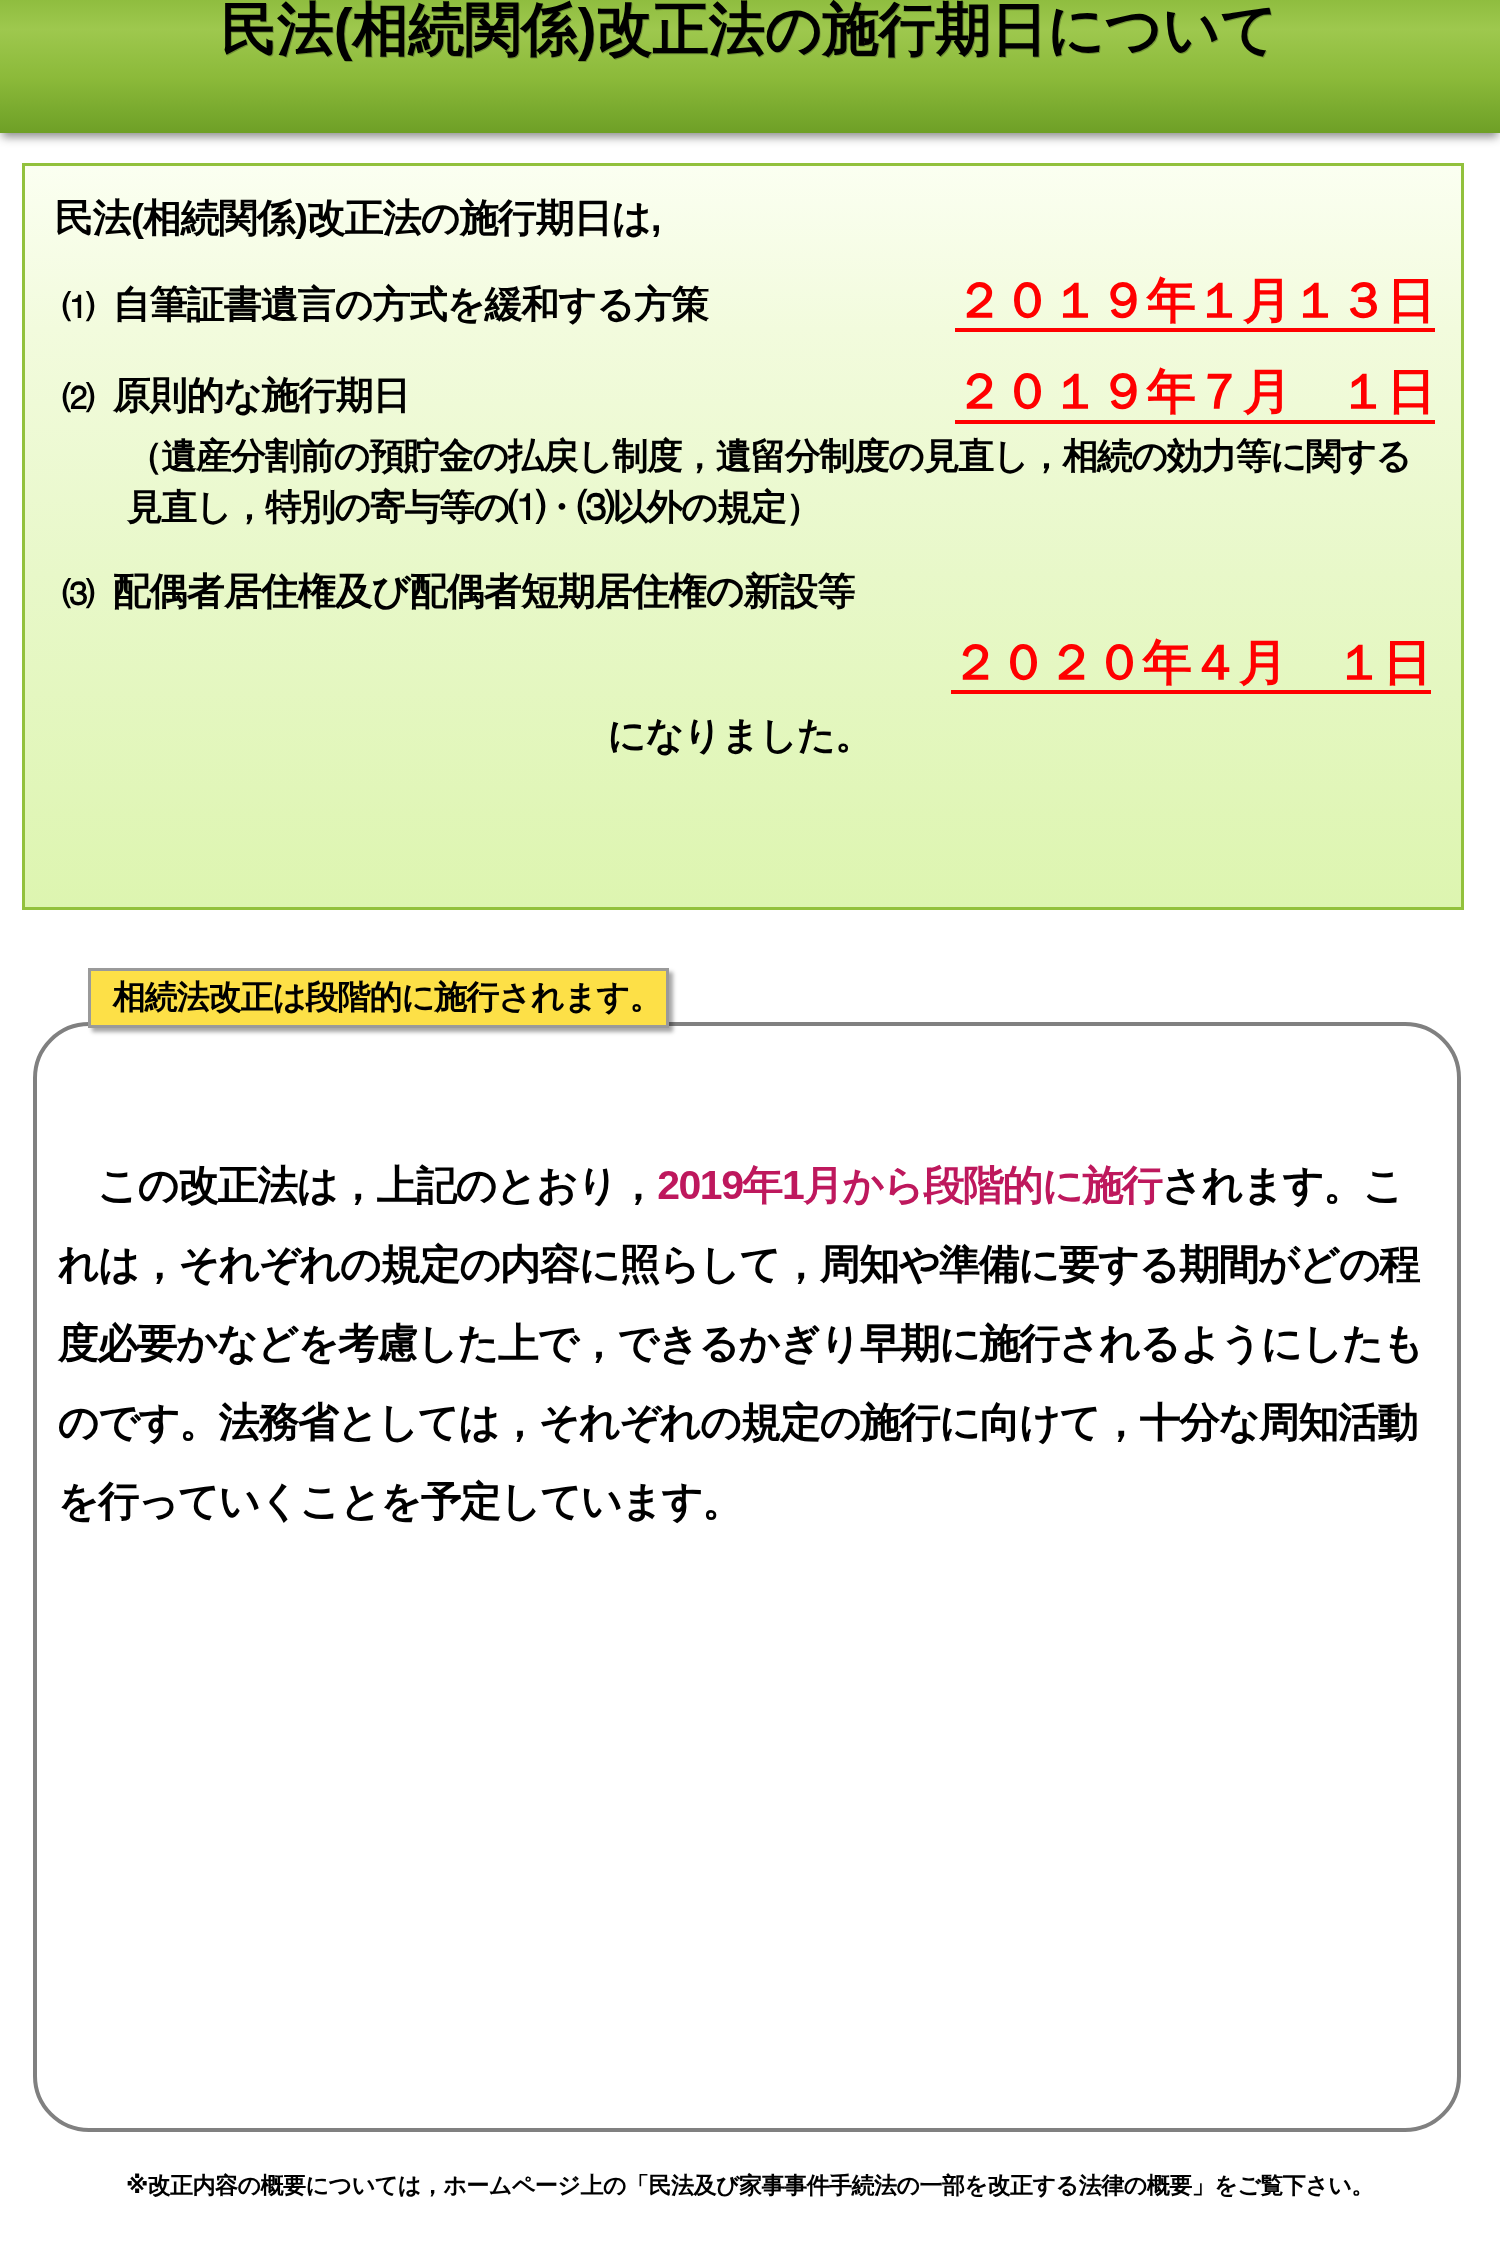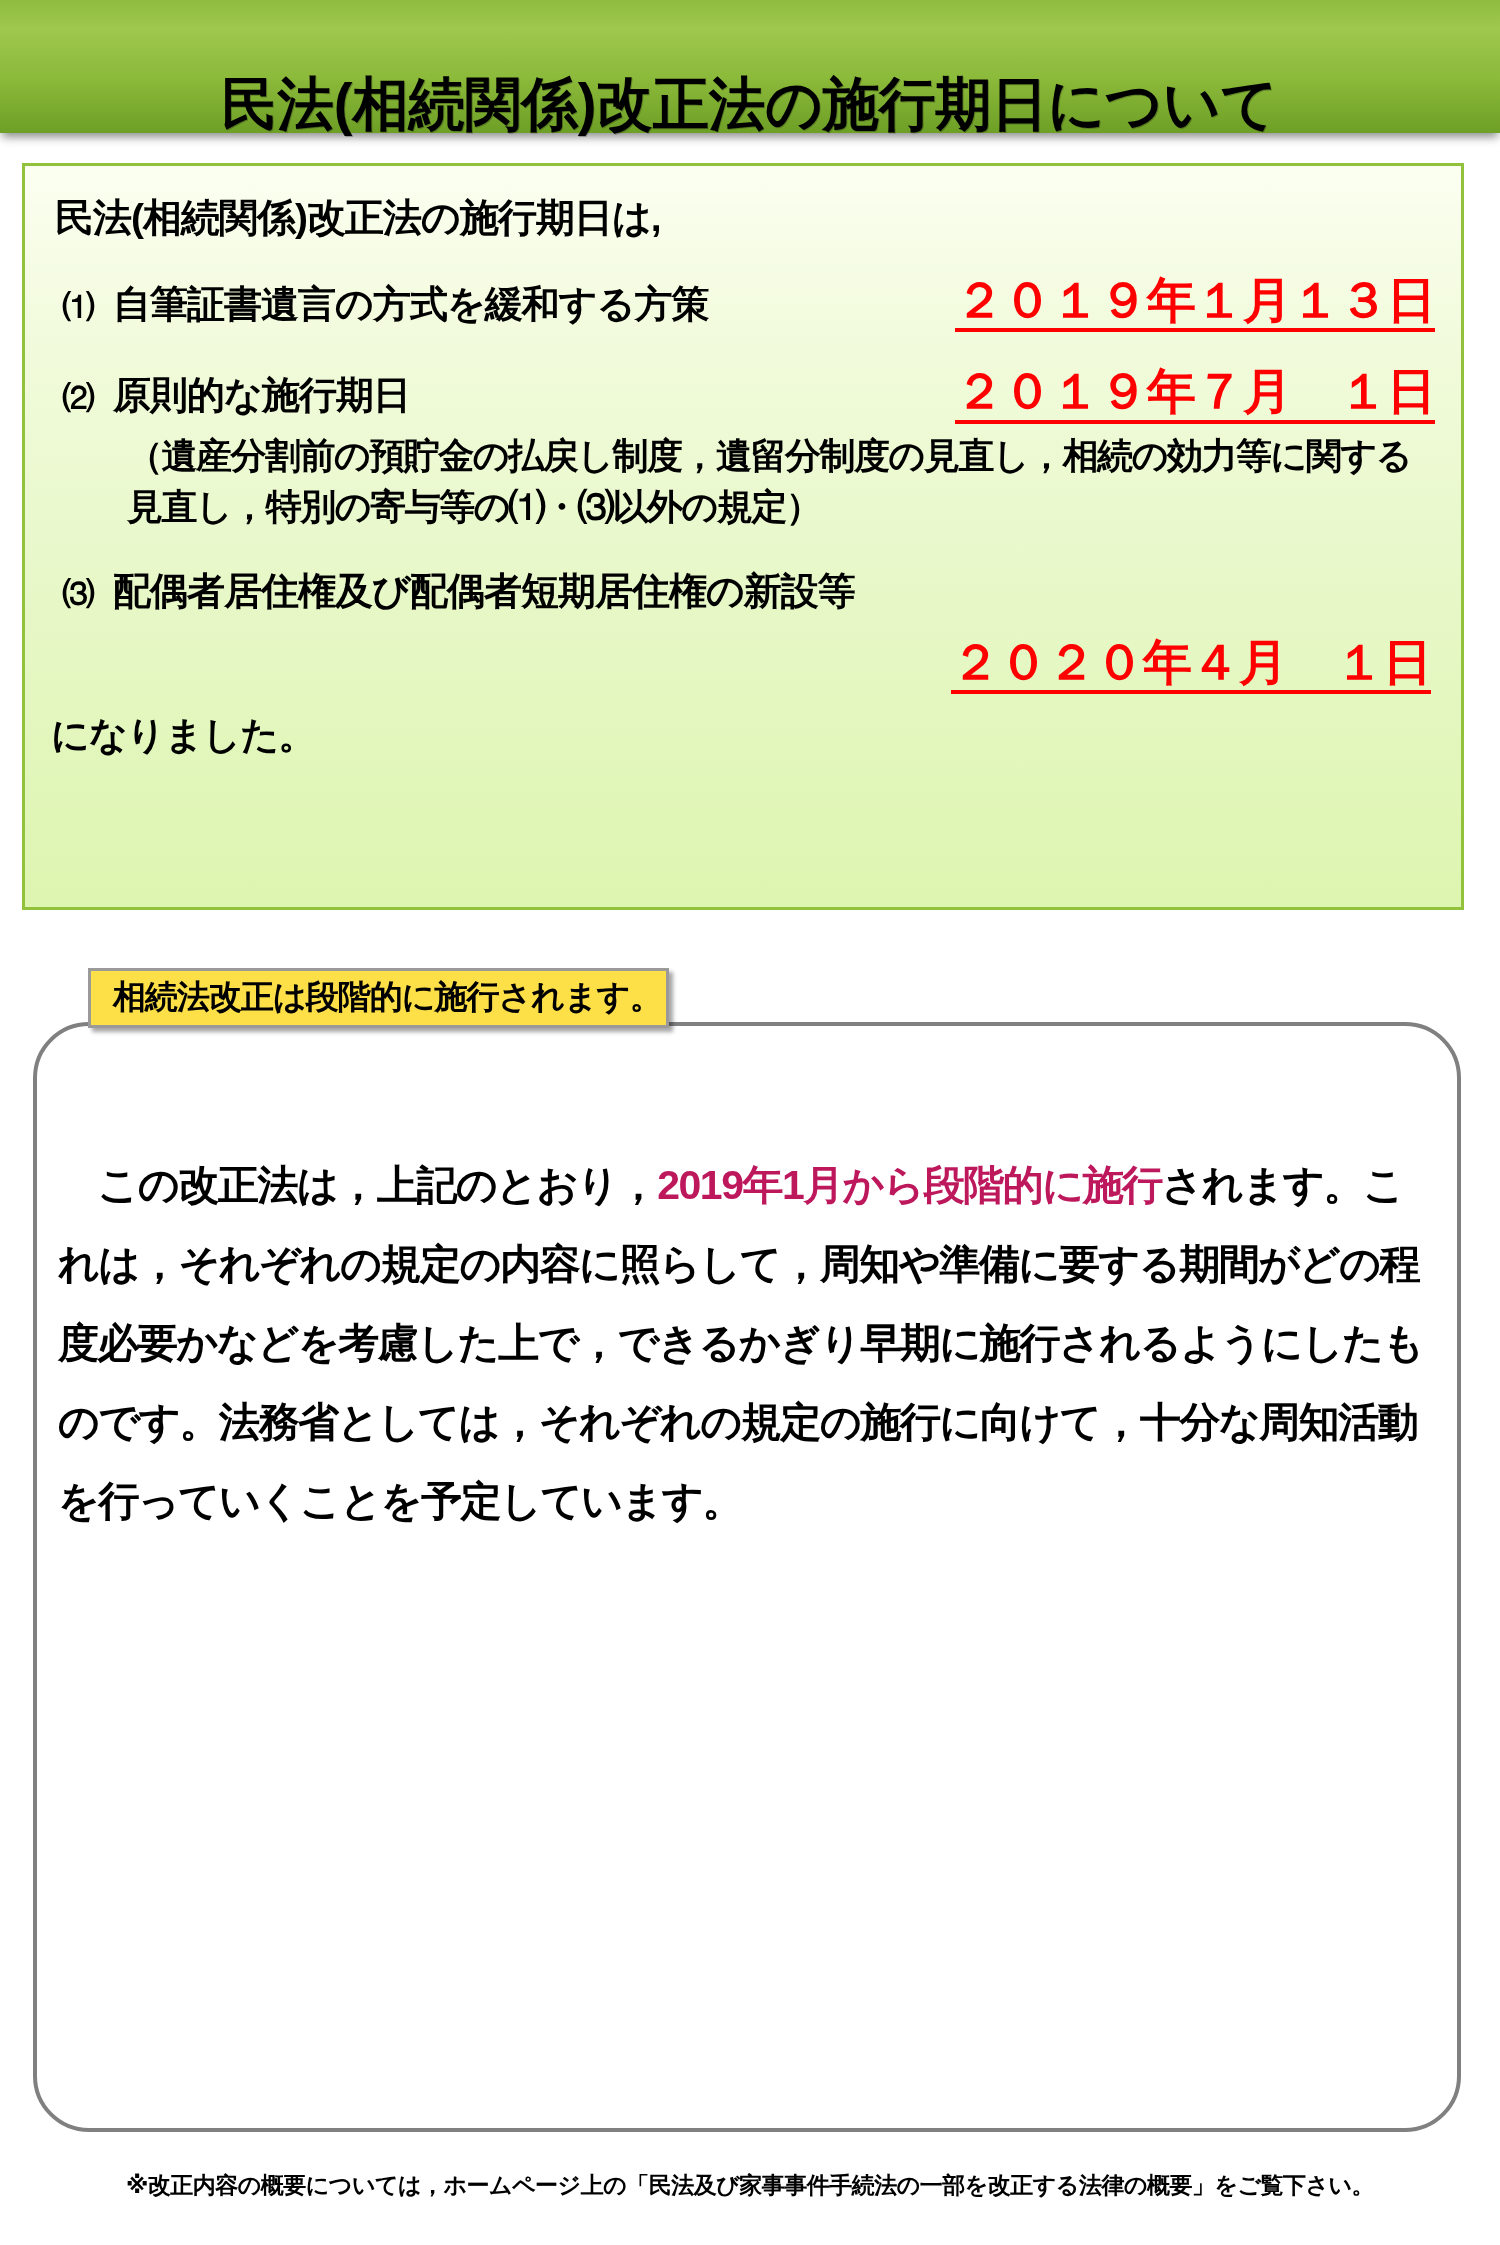--- a/index.html
+++ b/index.html
@@ -23,21 +23,21 @@
     width: 1500px;
     height: 133px;
     background: linear-gradient(to bottom,
         #8fbd3f 0%,
         #9ec84e 22%,
         #8cba3a 58%,
         #76a72c 88%,
         #6e9f26 100%);
     box-shadow: 0 6px 9px -2px rgba(0,0,0,0.45);
     display: flex;
-    align-items: flex-end;
+    align-items: flex-start;
     justify-content: center;
   }
   .banner-title {
     font-size: 58px;
     font-weight: bold;
     color: #000000;
     letter-spacing: 0px;
     line-height: 1;
     text-shadow: 1px 1px 0 rgba(0,0,0,0.25);
     transform: scaleX(0.97);
@@ -105,21 +105,21 @@
   }
   .item-sub {
     font-size: 36px;
     font-weight: bold;
     color: #000;
     line-height: 1.42;
     margin: 6px 0 0 76px;
     letter-spacing: -1.5px;
   }
   .became-line {
-    text-align: left;
+    text-align: center;
     font-size: 38px;
     font-weight: bold;
     color: #000;
     margin-top: 16px;
     padding-right: 6px;
     letter-spacing: -1px;
   }
 
   
   .round-box {

